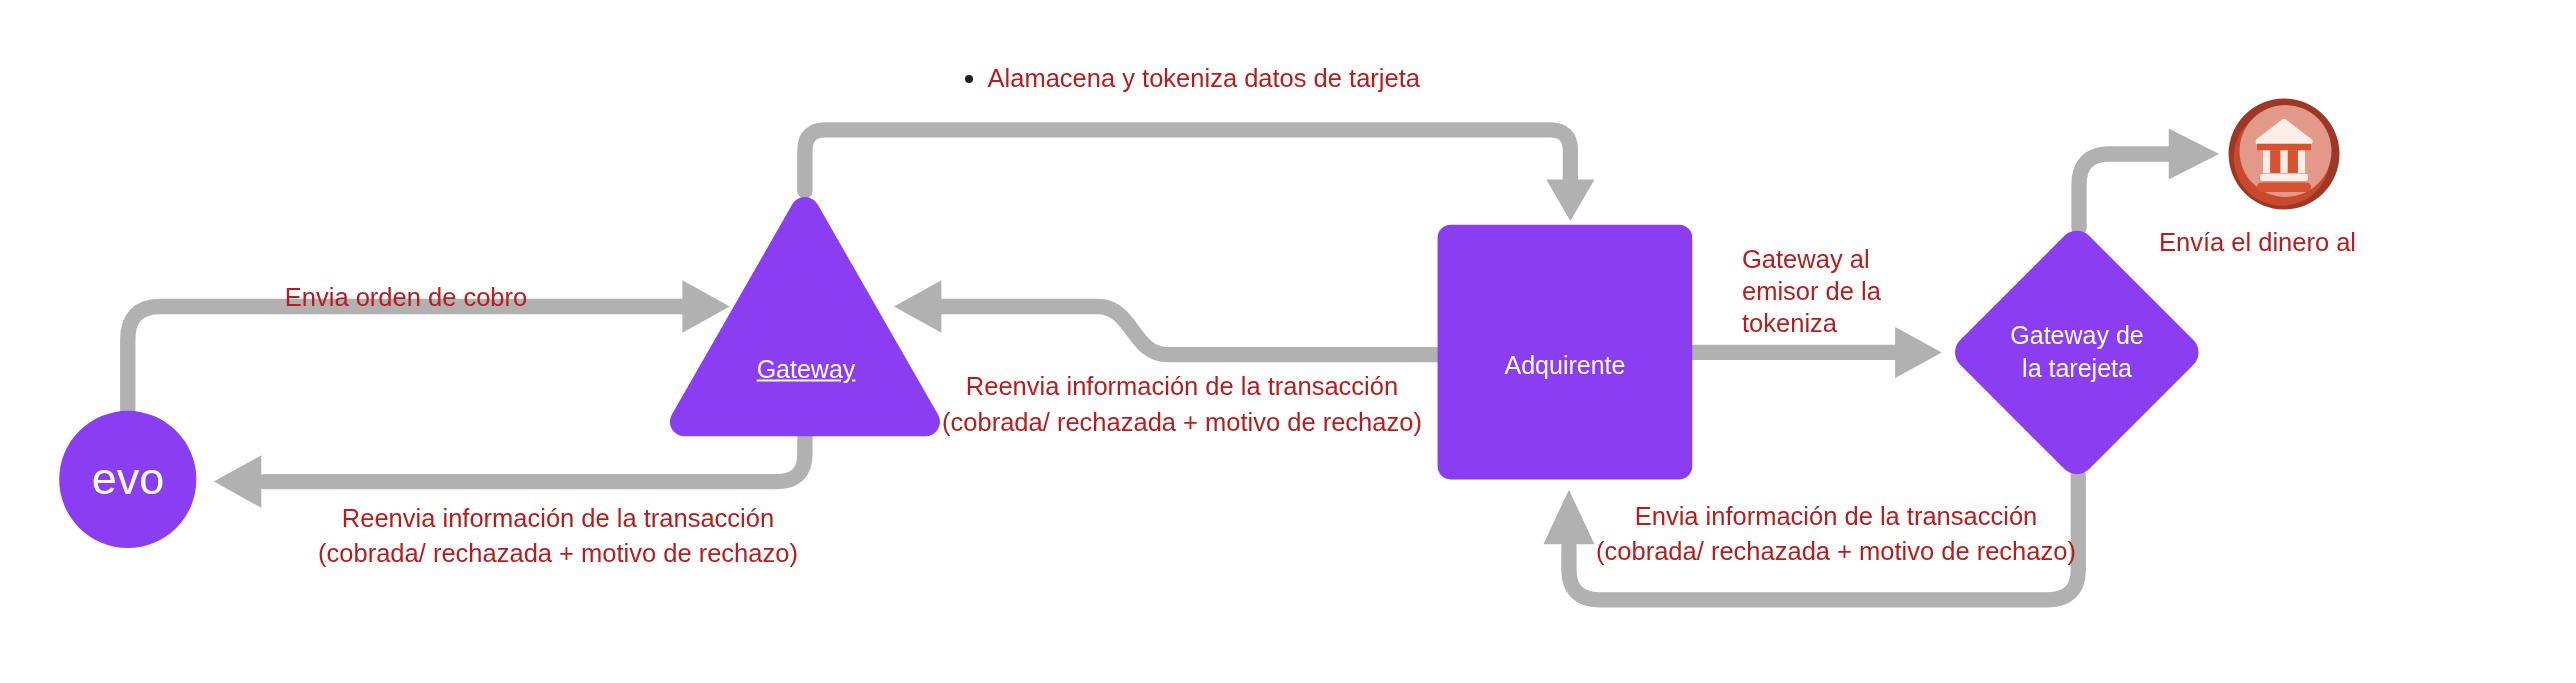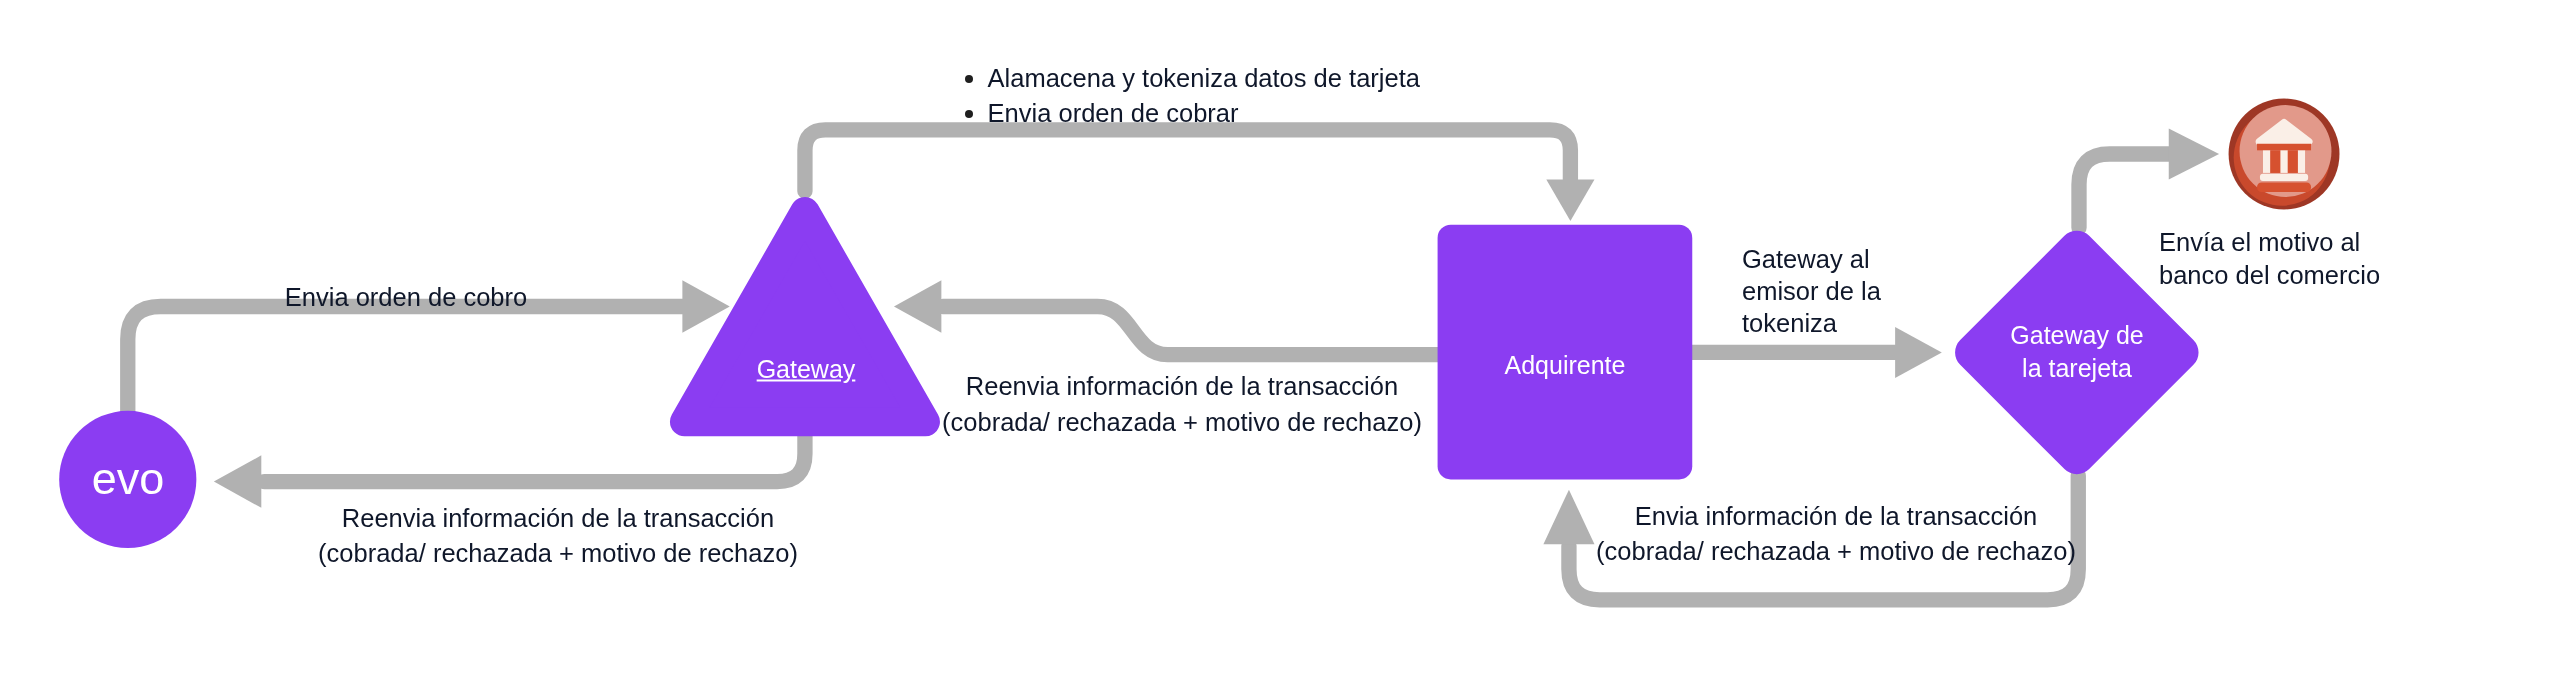--- a/index.html
+++ b/index.html
@@ -15,21 +15,21 @@
     background: #ffffff;
     font-family: "Liberation Sans", sans-serif;
   }
   .canvas > svg {
     position: absolute;
     left: 0;
     top: 0;
   }
   .ann {
     position: absolute;
-    color: #0f172a;
+    color: #b91c1c;
     font-size: 25.5px;
     white-space: nowrap;
     z-index: 3;
   }
   .center {
     transform: translateX(-50%);
     text-align: center;
   }
   .bullet-row {
     display: flex;
@@ -115,45 +115,40 @@
     <div>la tarejeta</div>
   </div>
 
   <div class="ann center" style="left:406px; top:247px;margin-top:36px;">Envia orden de cobro</div>
 
   <div class="ann" style="left:965px; top:61px;">
     <div class="bullet-row">
       <span class="dot"></span>
       <span>Alamacena y tokeniza datos de tarjeta</span>
     </div>
-    <div class="bullet-row">
-      <span class="dot"></span>
-      <span>Envia orden de cobrar</span>
-    </div>
   </div>
 
   <div class="ann center" style="left:1182px; top:368px; line-height:36px;">
     <div>Reenvia información de la transacción</div>
     <div>(cobrada/ rechazada + motivo de rechazo)</div>
   </div>
 
   <div class="ann center" style="left:558px; top:501px; line-height:35px;">
     <div>Reenvia información de la transacción</div>
     <div>(cobrada/ rechazada + motivo de rechazo)</div>
   </div>
 
   <div class="ann" style="left:1742px; top:243px; line-height:32px;">
     <div>Gateway al</div>
     <div>emisor de la</div>
     <div>tokeniza</div>
   </div>
 
   <div class="ann" style="left:2159px; top:226px; line-height:33px;">
-    <div>Envía el motivo al</div>
-    <div>banco del comercio</div>
+    <div>Envía el dinero al</div>
   </div>
 
   <div class="ann center" style="left:1836px; top:499px; line-height:35px;">
     <div>Envia información de la transacción</div>
     <div>(cobrada/ rechazada + motivo de rechazo)</div>
   </div>
 
 </div>
 
 

